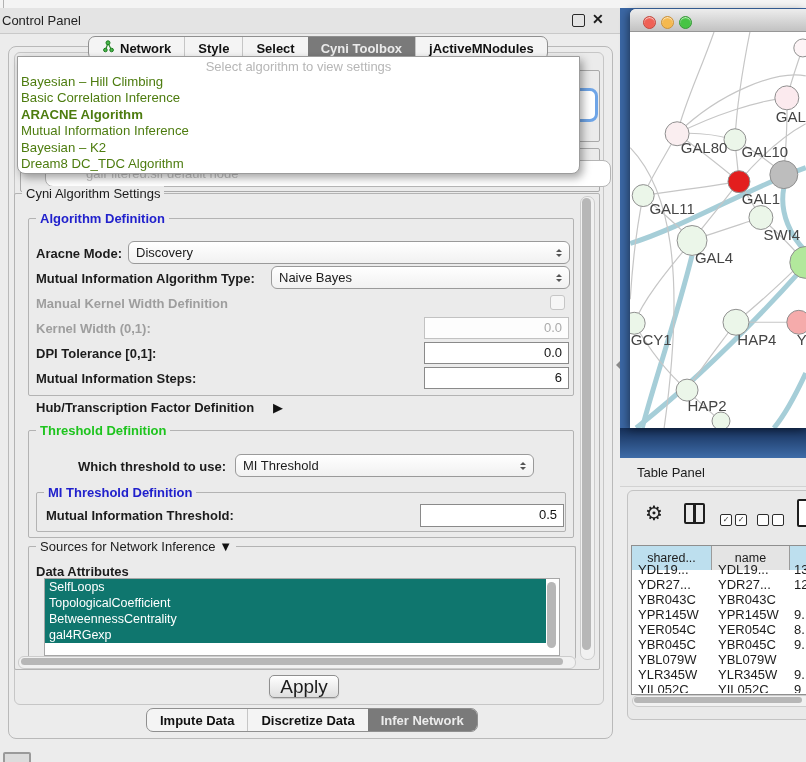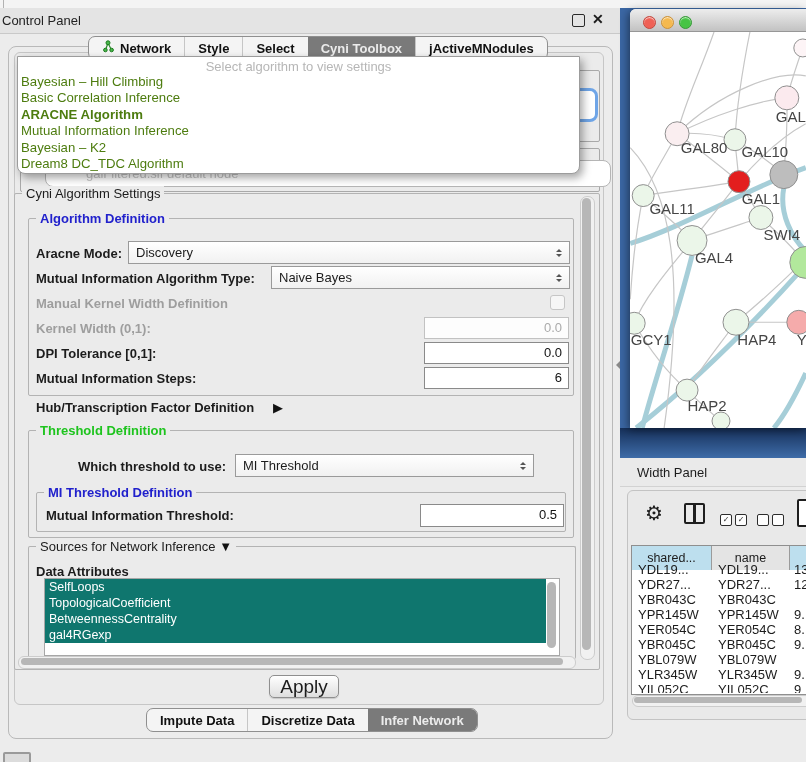--- a/index.html
+++ b/index.html
@@ -29,21 +29,21 @@
   #algo-list{position:absolute;left:3px;top:17px;right:3px}
   .algo-item{font-size:13.2px;line-height:16.4px;color:#4d7c0f;white-space:nowrap}
   .algo-item.bold{font-weight:bold}
   
   .gbox{position:absolute;border:1px solid #b3b3b3;border-radius:2px}
   .gtitle{position:absolute;top:-8px;left:7px;background:#ebebeb;padding:0 4px;
           font-size:13px;font-weight:600;white-space:nowrap}
   .lbl{position:absolute;font-size:13px;font-weight:bold;white-space:nowrap;color:#1c1c1c}
   .lbl.dis{color:#9e9e9e}
   .combo{position:absolute;background:linear-gradient(#ffffff,#f1f1f1);border:1px solid #9a9a9a;
-         border-radius:0;display:flex;align-items:center;font-size:13px;padding:0 7px}
+         border-radius:6px;display:flex;align-items:center;font-size:13px;padding:0 7px}
   .combo .val{flex:1;white-space:nowrap}
   .stepper{display:flex;flex-direction:column;gap:2px;align-items:center}
   .stepper i{width:0;height:0;border:3.5px solid transparent}
   .stepper .up{border-bottom-color:#555;border-top-width:0}
   .stepper .dn{border-top-color:#555;border-bottom-width:0}
   .field{position:absolute;background:#fff;border:1px solid #8a8a8a;font-size:13px;
          text-align:right;padding:2px 6px;color:#111}
   .field.dis{border-color:#c2c2c2;color:#ababab;background:#fdfdfd}
   .checkbox{position:absolute;width:13px;height:13px;border:1px solid #c6c6c6;border-radius:3px;
             background:#f6f6f6}
@@ -308,21 +308,21 @@
         <text x="152" y="209" text-anchor="middle" class="node-label">SWI4</text>
         <text x="84" y="232" text-anchor="middle" class="node-label">GAL4</text>
         <text x="21" y="314" text-anchor="middle" class="node-label">GCY1</text>
         <text x="127" y="314" text-anchor="middle" class="node-label">HAP4</text>
         <text x="167" y="314" text-anchor="start" class="node-label">Y</text>
         <text x="77" y="380" text-anchor="middle" class="node-label">HAP2</text>
       </svg>
   </div>
 
   <div id="tp-titlebar">
-    <span style="font-size:13px;padding-left:17px">Width Panel</span>
+    <span style="font-size:13px;padding-left:17px">Table Panel</span>
   </div>
   <div id="tp-box"></div>
 
   <div class="ticon" style="left:645px;top:501px;font-size:20px">⚙</div>
   <div class="ticon" style="left:684px;top:503px;width:17px;height:17px;border:2.5px solid #1e1e1e;border-radius:2px">
     <div style="position:absolute;left:7px;top:0;width:2.5px;height:17px;background:#1e1e1e"></div>
   </div>
   <div class="ticon" style="left:720px;top:508px">
     <span class="cb">✓</span><span class="cb" style="margin-left:3px">✓</span>
   </div>

